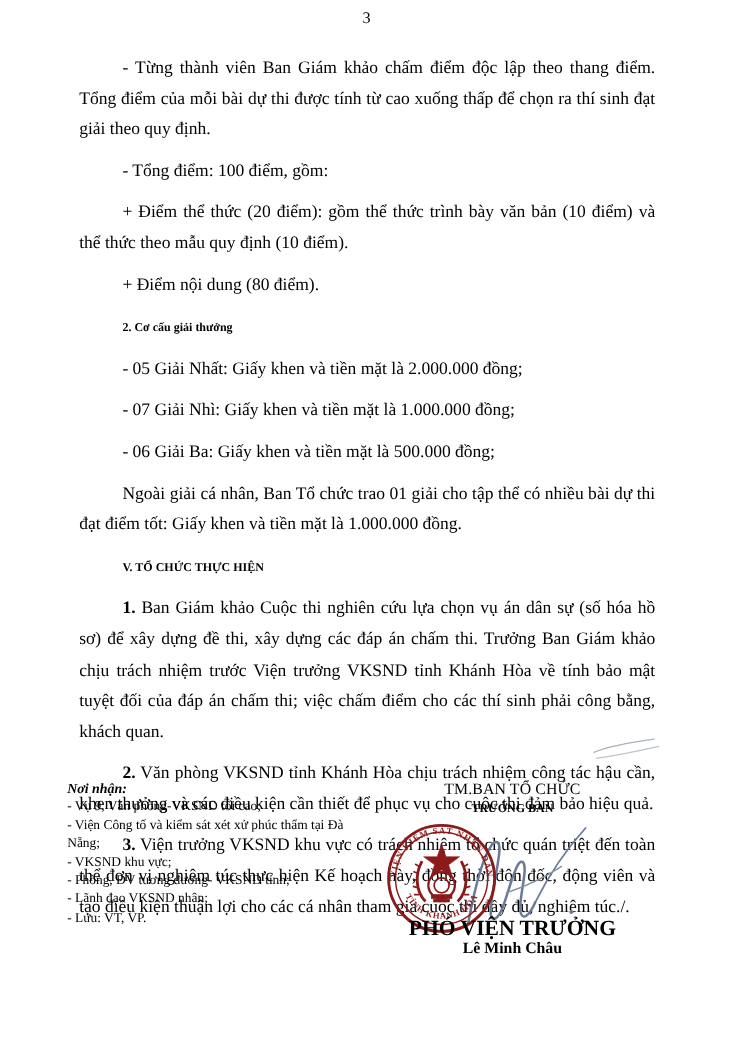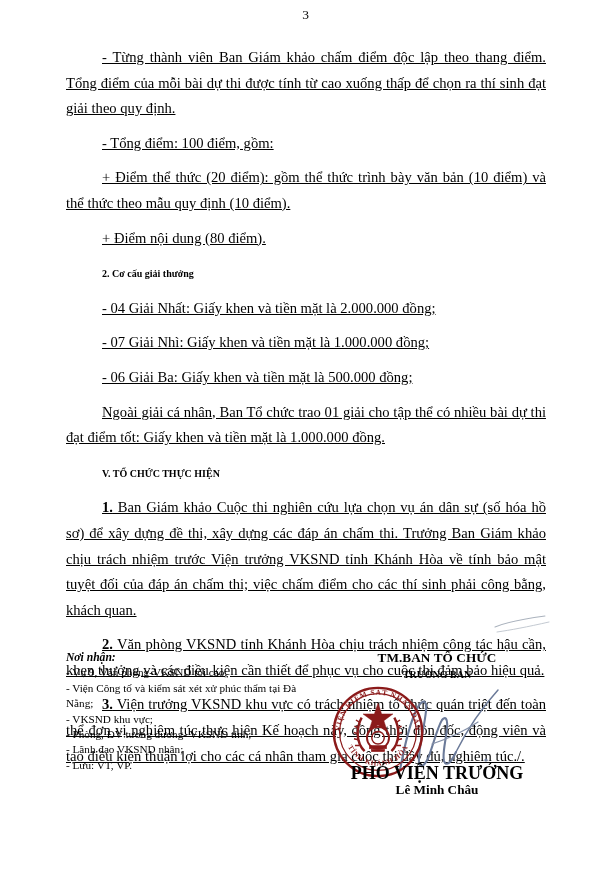--- a/index.html
+++ b/index.html
@@ -42,21 +42,20 @@
     left: 66px;
     width: 480px;
   }
 
   p.para {
     margin: 0 0 0 0;
     font-size: 14.6px;
     line-height: 25.6px;
     text-align: justify;
     text-justify: inter-word;
-    text-decoration: underline;
   }
   p.para.indent {
     text-indent: 36px;
   }
   p.gap {
     margin-top: 9px;
   }
 
   .bold {
     font-weight: bold;
@@ -73,21 +72,21 @@
     text-indent: 36px;
   }
   h2.heading.gap {
     margin-top: 10px;
   }
 
   
   .footer {
     position: absolute;
     top: 650px;
-    left: 66px;
+    left: 56px;
     width: 484px;
     height: 170px;
   }
 
   .recipients {
     position: absolute;
     top: 0;
     left: 0;
     width: 236px;
     font-size: 11.2px;
@@ -107,21 +106,21 @@
 
   .signature {
     position: absolute;
     top: 0;
     left: 258px;
     width: 226px;
     text-align: center;
   }
   .sig-line1 {
     display: block;
-    font-weight: bold;
+    font-weight: normal;
     font-size: 13.2px;
     line-height: 16.5px;
     letter-spacing: 0.1px;
   }
   .sig-line2 {
     display: block;
     font-weight: bold;
     font-size: 10px;
     line-height: 16.5px;
   }
@@ -190,21 +189,21 @@
     <p class="para indent">- Từng thành viên Ban Giám khảo chấm điểm độc lập theo thang điểm. Tổng điểm của mỗi bài dự thi được tính từ cao xuống thấp để chọn ra thí sinh đạt giải theo quy định.</p>
 
     <p class="para indent gap">- Tổng điểm: 100 điểm, gồm:</p>
 
     <p class="para indent gap">+ Điểm thể thức (20 điểm): gồm thể thức trình bày văn bản (10 điểm) và thể thức theo mẫu quy định (10 điểm).</p>
 
     <p class="para indent gap">+ Điểm nội dung (80 điểm).</p>
 
     <h2 class="heading gap">2. Cơ cấu giải thưởng</h2>
 
-    <p class="para indent gap">- 04 Giải Nhất: Giấy khen và tiền mặt là 2.000.000 đồng;</p>
+    <p class="para indent gap">- 05 Giải Nhất: Giấy khen và tiền mặt là 2.000.000 đồng;</p>
 
     <p class="para indent gap">- 07 Giải Nhì: Giấy khen và tiền mặt là 1.000.000 đồng;</p>
 
     <p class="para indent gap">- 06 Giải Ba: Giấy khen và tiền mặt là 500.000 đồng;</p>
 
     <p class="para indent gap">Ngoài giải cá nhân, Ban Tổ chức trao 01 giải cho tập thể có nhiều bài dự thi đạt điểm tốt: Giấy khen và tiền mặt là 1.000.000 đồng.</p>
 
     <h2 class="heading roman gap">V. TỔ CHỨC THỰC HIỆN</h2>
 
     <p class="para indent gap"><span class="bold">1.</span><span> Ban Giám khảo Cuộc thi nghiên cứu lựa chọn vụ án dân sự (số hóa hồ sơ) để xây dựng đề thi, xây dựng các đáp án chấm thi. Trưởng Ban Giám khảo chịu trách nhiệm trước Viện trưởng VKSND tỉnh Khánh Hòa về tính bảo mật tuyệt đối của đáp án chấm thi; việc chấm điểm cho các thí sinh phải công bằng, khách quan.</span></p>

